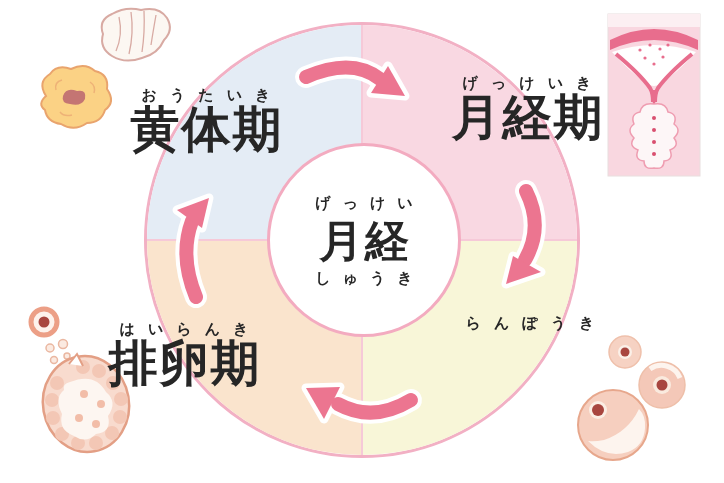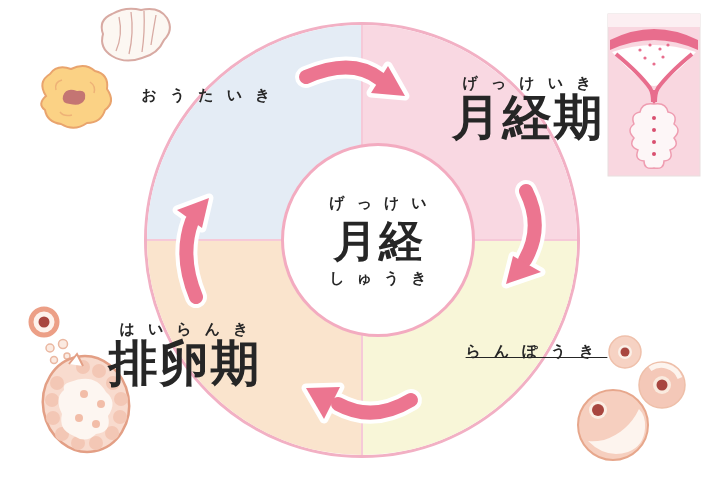--- a/index.html
+++ b/index.html
@@ -16,35 +16,35 @@
   .cycle{
     position:absolute; left:144px; top:22px; width:436px; height:436px;
     border-radius:50%; border:3px solid var(--ring_outer); box-sizing:border-box;
     overflow:hidden; display:grid; grid-template-columns:1fr 1fr; grid-template-rows:1fr 1fr;
   }
   .quad{width:100%; height:100%;}
   .divider-v{position:absolute; left:calc(50% - 1px); top:0; width:2px; height:100%; background:var(--divider);}
   .divider-h{position:absolute; top:calc(50% - 1px); left:0; height:2px; width:100%; background:var(--divider);}
   
   .inner-circle{
-    position:absolute; left:281px; top:143px; width:194px; height:194px;
+    position:absolute; left:267px; top:143px; width:194px; height:194px;
     background:#fff; border:3px solid var(--ring_inner); border-radius:50%;
     box-sizing:border-box; display:flex; flex-direction:column;
     align-items:center; justify-content:center; text-align:center; z-index:4;
   }
   .c-furi{font-size:15px; line-height:20px; letter-spacing:12px; margin-right:-12px;}
   .c-kanji{font-size:44px; line-height:55px; letter-spacing:2px; margin-right:-2px;}
   
   .phase-label{position:absolute; width:260px; text-align:center; z-index:5;}
   .p-furi{font-size:15px; line-height:18px; letter-spacing:13px; margin-right:-13px;}
   .p-kanji{font-size:49px; line-height:52px; letter-spacing:2px; margin-right:-2px;}
   .pl-luteal{left:76px; top:86px;}
   .pl-menstrual{left:397px; top:74px;}
   .pl-ovulation{left:54px; top:320px;}
-  .pl-follicular{left:400px; top:342px;text-decoration:underline;}
+  .pl-follicular{left:400px; top:314px;}
   
   .overlay{position:absolute; left:0; top:0; width:724px; height:483px; pointer-events:none;}
   .arrows{z-index:3;}
   .decor{z-index:2;}
   .a-out{fill:none; stroke:#fff; stroke-width:22; stroke-linecap:round;}
   .a-line{fill:none; stroke:var(--arrow); stroke-width:14; stroke-linecap:round;}
   .a-headout{fill:#fff; stroke:#fff; stroke-width:9; stroke-linejoin:round;}
   .a-head{fill:var(--arrow);}
 </style>
 </head>
@@ -181,20 +181,21 @@
   </svg>
 
   <div class="inner-circle">
     <div class="c-furi">げっけい</div>
     <div class="c-kanji">月経</div>
     <div class="c-furi">しゅうき</div>
   </div>
 
   <div class="phase-label pl-luteal">
     <div class="p-furi">おうたいき</div>
+    <div class="p-kanji">黄体期</div>
   </div>
   <div class="phase-label pl-menstrual">
     <div class="p-furi">げっけいき</div>
     <div class="p-kanji">月経期</div>
   </div>
   <div class="phase-label pl-follicular">
     <div class="p-furi">らんぽうき</div>
   </div>
   <div class="phase-label pl-ovulation">
     <div class="p-furi">はいらんき</div>

